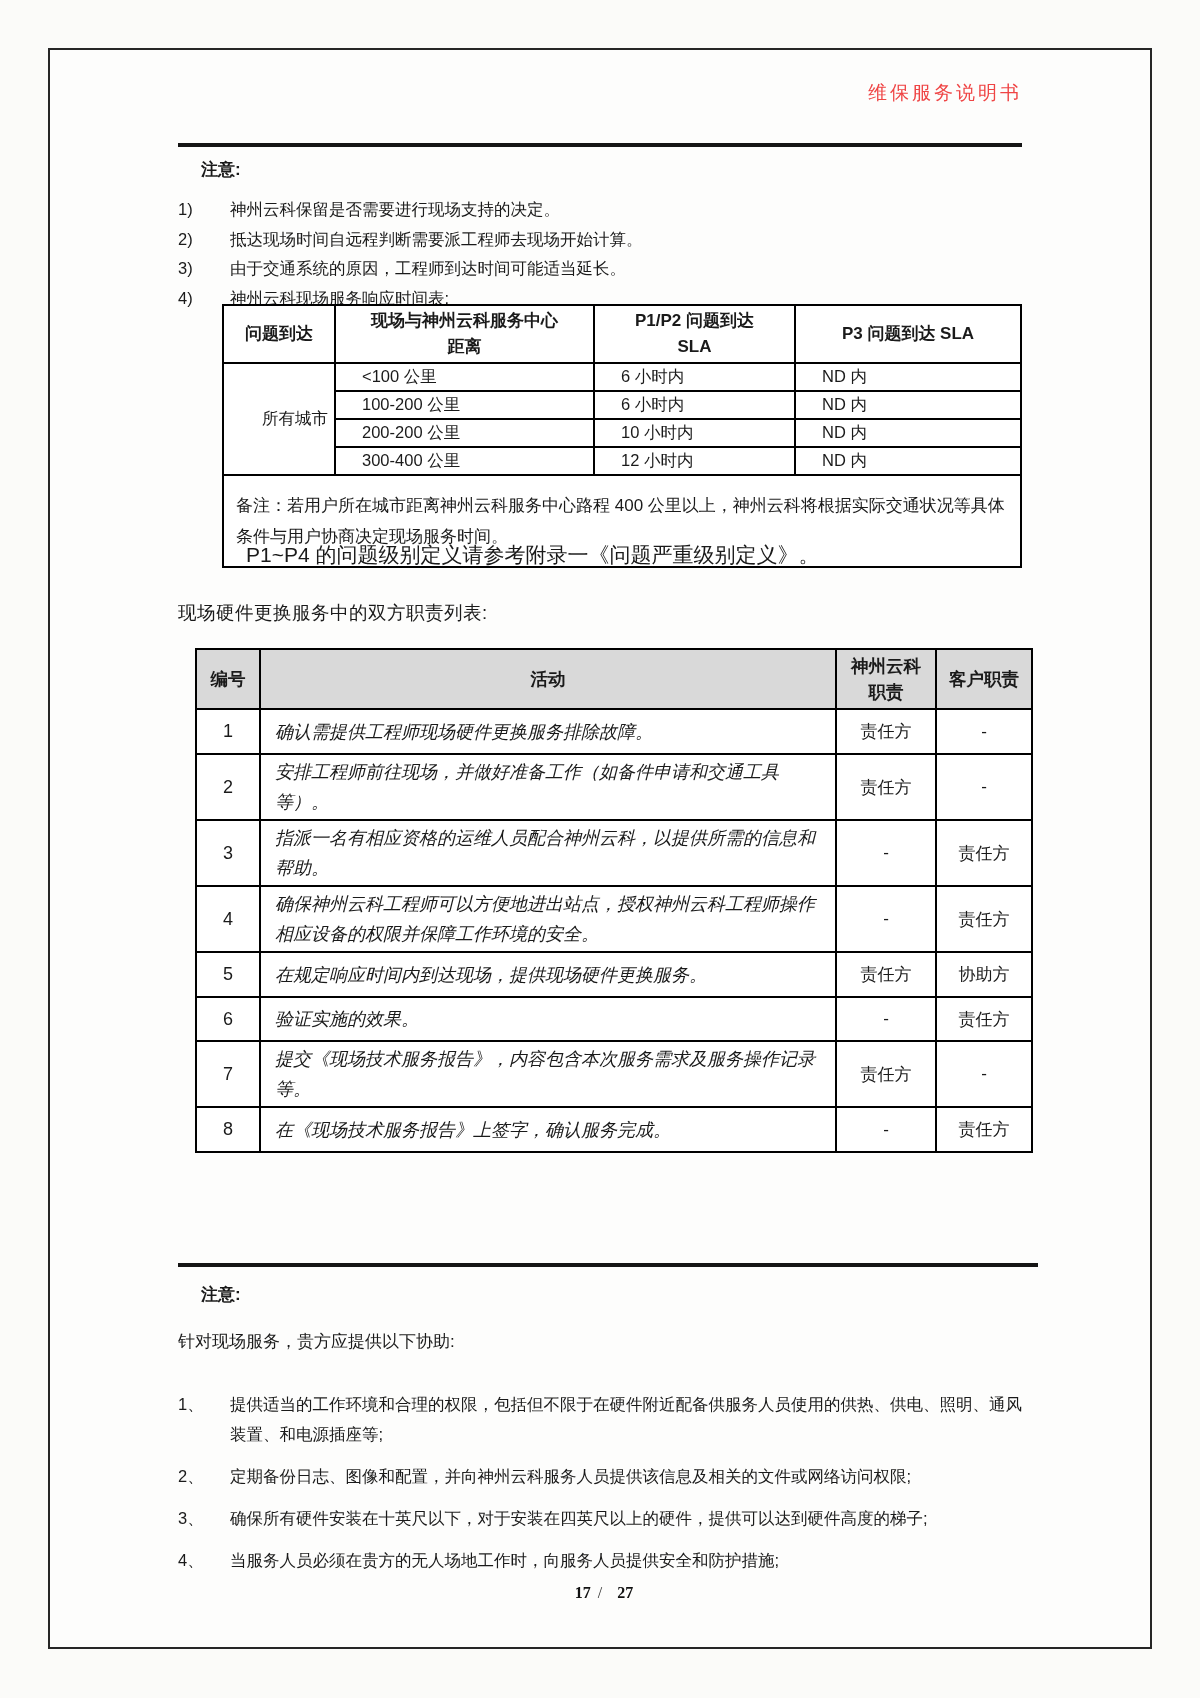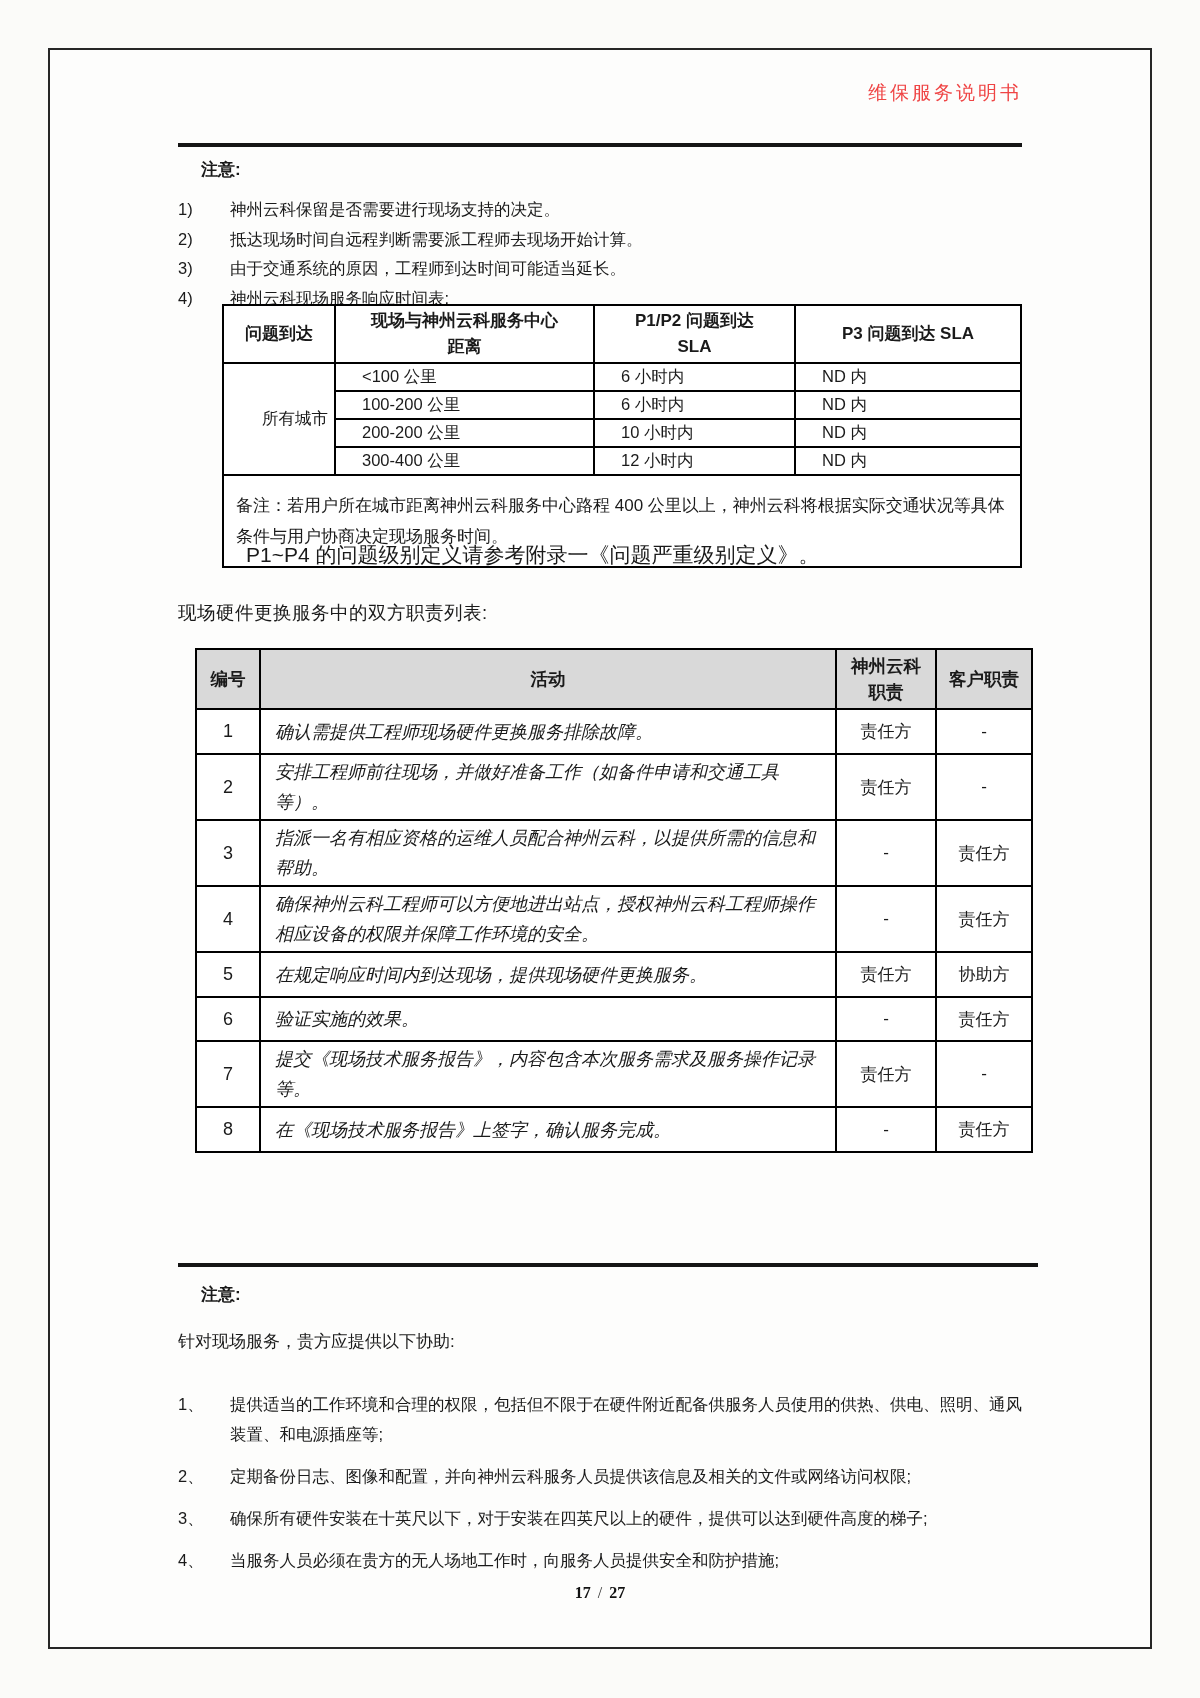--- a/index.html
+++ b/index.html
@@ -67,21 +67,21 @@
   .notice-intro { margin-top: 24px; font-size: 17px; }
   .blist { margin-top: 36px; }
   .bitem { display: flex; line-height: 30px; font-size: 16.5px; margin-bottom: 12px; }
   .bnum { width: 52px; flex: 0 0 52px; }
   .btext { flex: 1; }
 
   .page-footer {
     position: absolute; left: 0; top: 1584px; width: 844px; text-align: center;
     font-family: "Liberation Serif", "DejaVu Serif", serif; font-size: 16px; color: #111;
   }
-  .page-footer .num { font-weight: bold; }
+  .page-footer .num { font-weight: bold; margin-left: 8px; }
   .page-footer .sep { padding: 0 7px; font-weight: normal; color: #333; }
 </style>
 </head>
 <body>
 
 <div class="frame"></div>
 
 <div class="content">
 
   <div class="doc-header">维保服务说明书</div>

